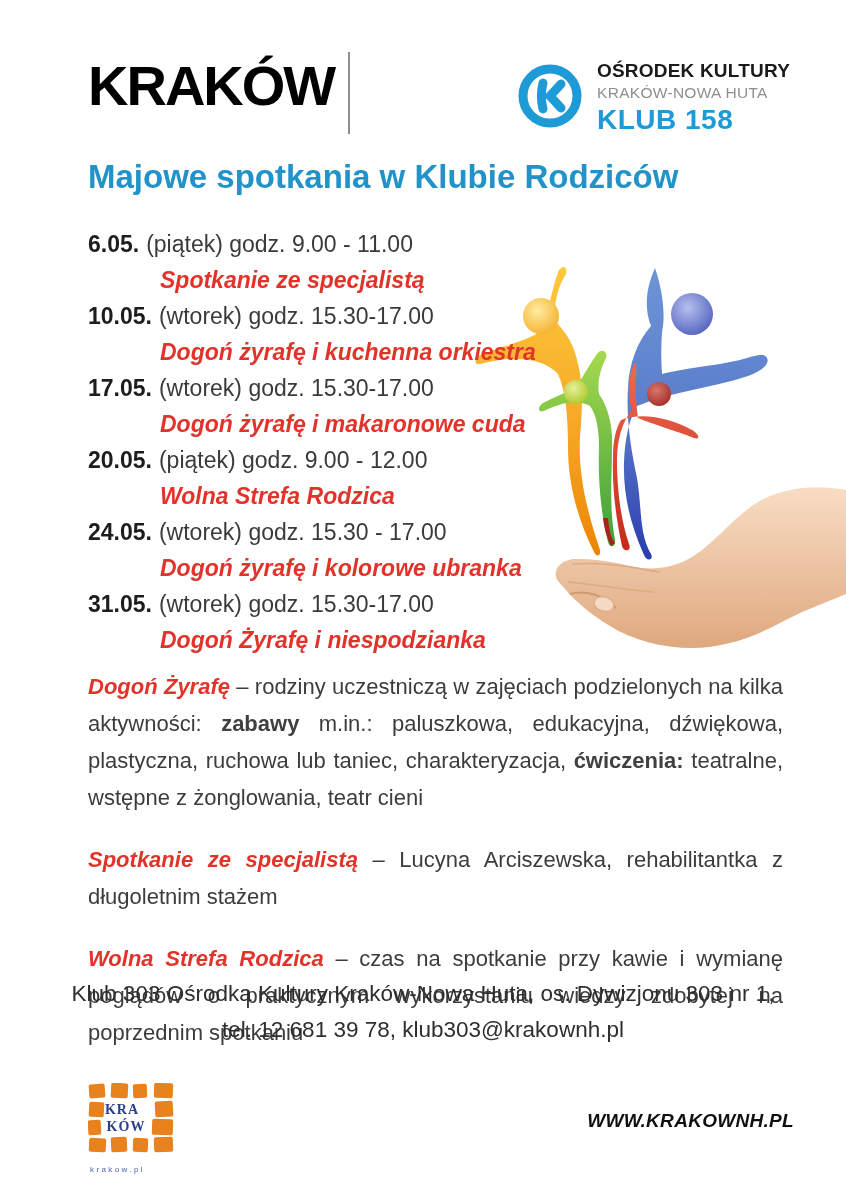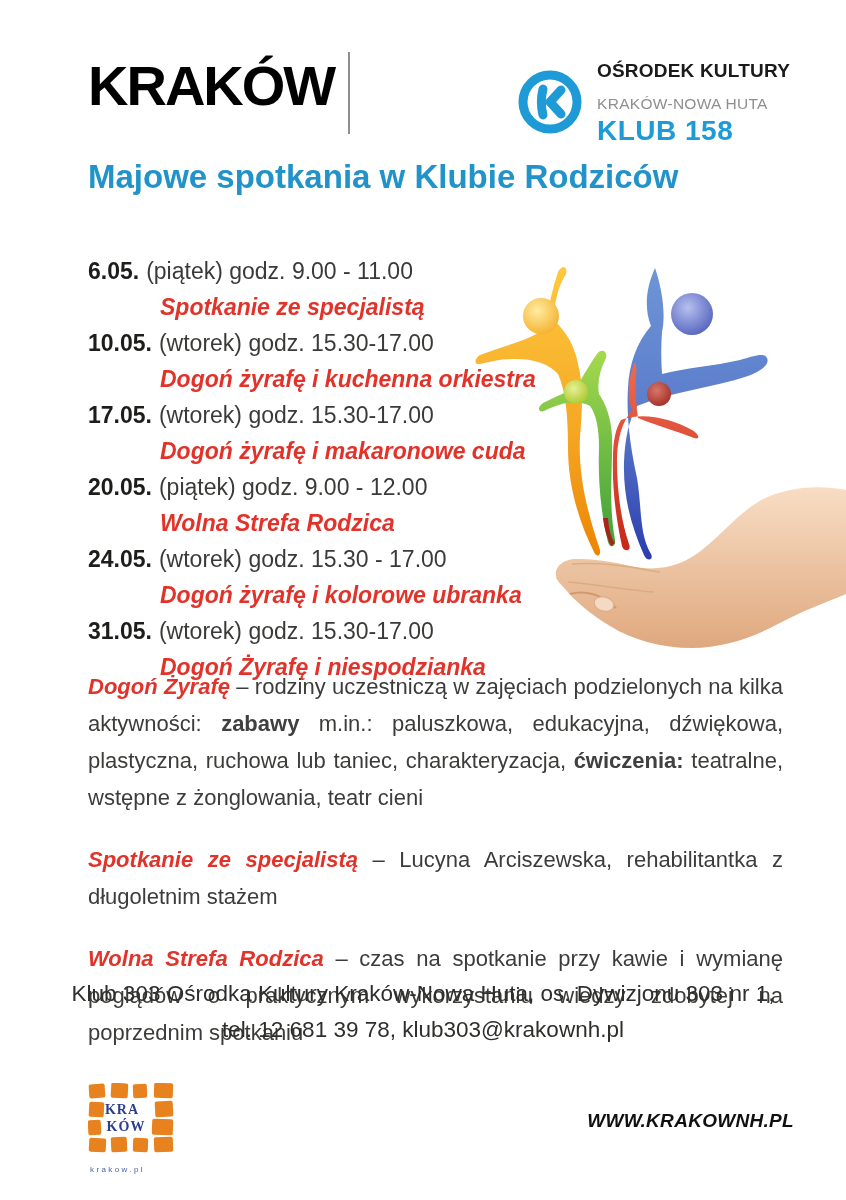--- a/index.html
+++ b/index.html
@@ -19,29 +19,29 @@
   .hdr-divider{
     position:absolute;left:348px;top:52px;width:2px;height:82px;
     background:#8f8f8f;
   }
   .klub-logo{
     position:absolute;top:60px;right:56px;
     display:flex;align-items:center;gap:14px;
   }
   .klub-text{display:flex;flex-direction:column;}
   .klub-l1{font-size:19px;font-weight:bold;color:#1a1a1a;letter-spacing:.2px;}
-  .klub-l2{font-size:15.5px;color:#8f8f8f;letter-spacing:.3px;margin-top:13px;}
+  .klub-l2{font-size:15.5px;color:#8f8f8f;letter-spacing:.3px;margin-top:2px;}
   .klub-l3{font-size:28px;font-weight:bold;color:#1e9ad6;letter-spacing:.5px;margin-top:2px;}
   
   .title{
     position:absolute;left:88px;top:158px;margin:0;
     font-size:33px;font-weight:bold;color:#2193c9;
   }
   
-  .schedule{position:absolute;left:88px;top:226px;z-index:2;font-size:23px;margin-top:27px;}
+  .schedule{position:absolute;left:88px;top:226px;z-index:2;font-size:23px;}
   .sched-line{height:36px;line-height:36px;color:#3a3a38;white-space:nowrap;}
   .sched-date{font-weight:bold;color:#1d1d1b;margin-right:7px;}
   .sched-event{
     height:36px;line-height:36px;padding-left:72px;
     color:#e1332a;font-weight:bold;font-style:italic;white-space:nowrap;
   }
   
   .illustration{position:absolute;left:470px;top:252px;width:376px;height:404px;z-index:1;}
   
   .descriptions{

